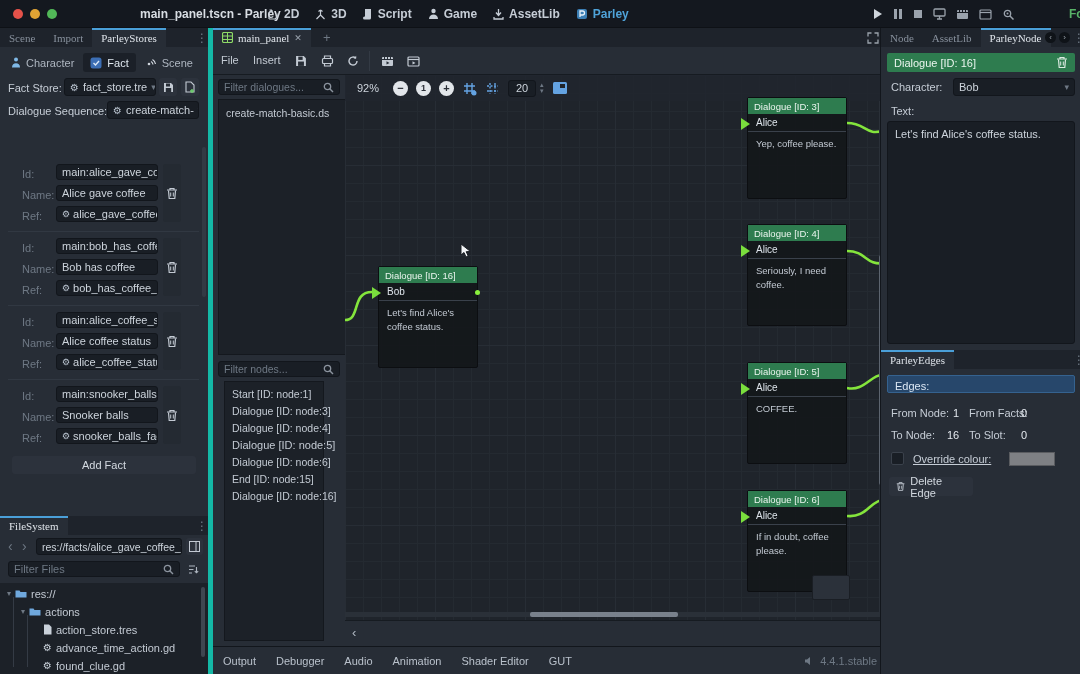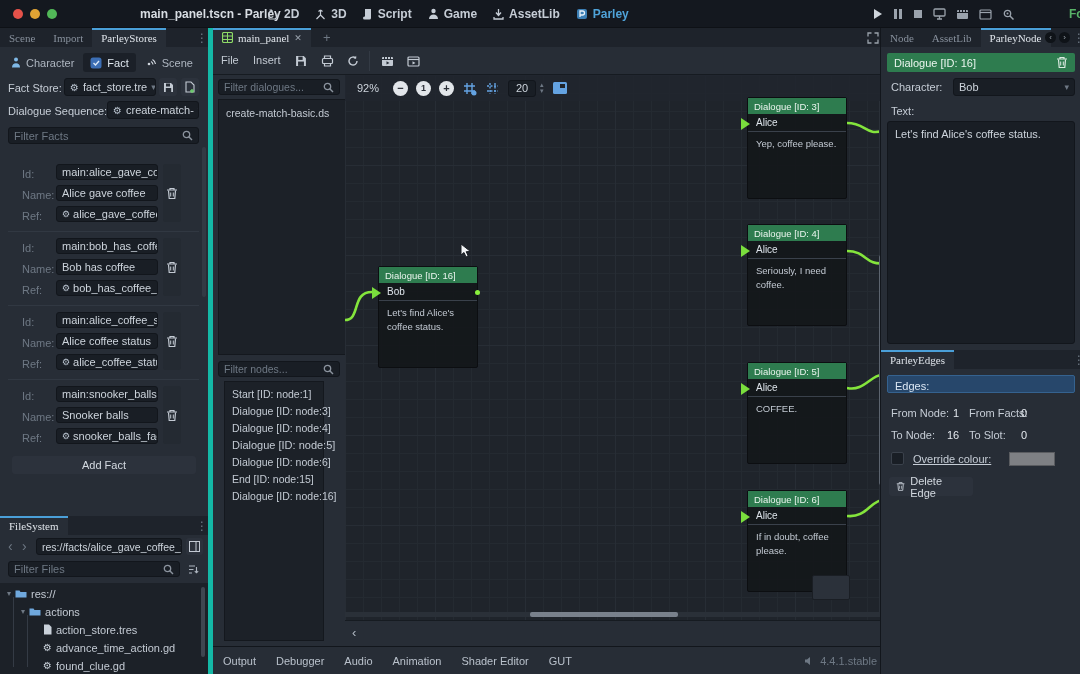--- a/index.html
+++ b/index.html
@@ -182,27 +182,20 @@
         </svg>
     </div>
 
     <div class="abs" style="left:8px;top:58px;">Dialogue Sequence:</div>
     <div class="abs input" style="left:107px;top:54px;width:92px;height:18px;gap:4px;">
       <span style="font-size:10px;color:#b9c3cf;">⚙</span>
       <span style="flex:1;">create-match-</span>
       <span class="dim" style="font-size:9px;">▾</span>
     </div>
 
-    <div class="abs input" style="left:8px;top:80px;width:191px;height:17px;">
-      <span class="dim" style="flex:1;">Filter Facts</span>
-      <svg class="mag" viewBox="0 0 11 11">
-          <circle cx="4.5" cy="4.5" r="3.2" stroke="#8b939e" stroke-width="1.3" fill="none"></circle>
-          <path d="M7 7 l3 3" stroke="#8b939e" stroke-width="1.4"></path>
-        </svg>
-    </div>
 
     <div class="abs" style="left:0;top:104px;width:208px;height:74px;">
       <div class="abs dim" style="left:22px;top:17px;">Id:</div>
       <div class="abs input" style="left:56px;top:13px;width:102px;height:16px;">
           <span>main:alice_gave_coffee</span>
         </div>
       <div class="abs dim" style="left:22px;top:38px;">Name:</div>
       <div class="abs input" style="left:56px;top:34px;width:102px;height:16px;">
           <span>Alice gave coffee</span>
         </div>

